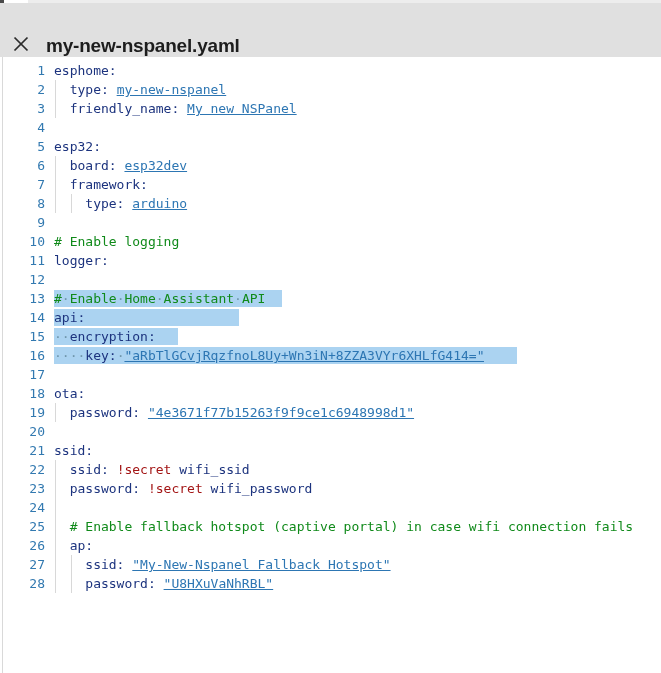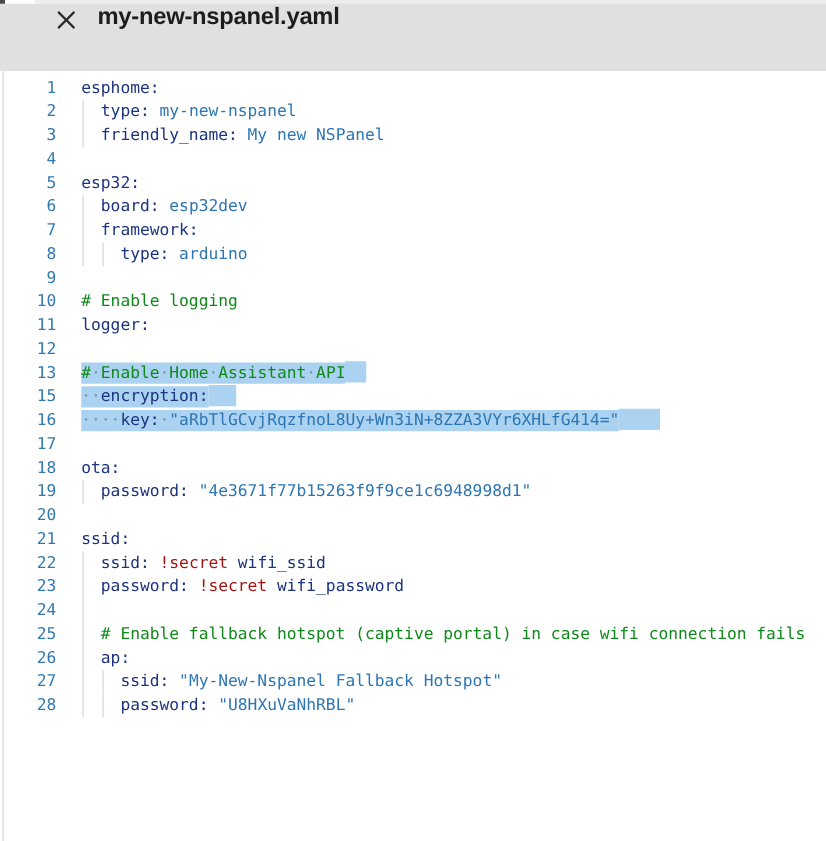--- a/index.html
+++ b/index.html
@@ -8,21 +8,21 @@
     background:#ffffff;font-family:"Liberation Sans", sans-serif;
   }
   
   .top-strip{position:absolute;top:0;left:0;right:0;height:3px;background:#ededed;}
   .top-strip-gap{position:absolute;top:0;left:4px;width:24px;height:4px;background:#ffffff;}
   .window-notch{position:absolute;top:0;left:0;width:4px;height:9px;background:#4a4a4a;}
   
   .header{
     position:absolute;top:3px;left:0;right:0;height:54px;
     background:var(--header_bg,#e0e0e0);
-    display:flex;align-items:flex-start;padding-left:40px;box-sizing:border-box;
+    display:flex;align-items:flex-end;padding-left:8px;box-sizing:border-box;
   }
   .close-btn{
     width:26px;height:26px;border:none;background:transparent;padding:0;
     display:flex;align-items:center;justify-content:center;cursor:pointer;
     margin-right:12px;flex:0 0 auto;
   }
   .close-btn svg{display:block;}
   .file-title{
     font-size:19px;font-weight:bold;color:var(--title_color,#1d1d1d);
     letter-spacing:-0.2px;white-space:nowrap;
@@ -33,24 +33,24 @@
     background:#ffffff;padding-top:4px;box-sizing:border-box;
     font-family:"DejaVu Sans Mono","Liberation Mono",monospace;
     font-size:13px;line-height:19px;cursor:text;
   }
   .edge-line{position:absolute;top:57px;bottom:0;left:2px;width:1px;background:#d9d9d9;}
   .line{display:flex;height:19px;white-space:pre;}
   .gutter{
     flex:0 0 45px;width:45px;text-align:right;color:var(--number,#3279b0);
     user-select:none;
   }
-  .code{position:relative;margin-left:20px;flex:1 1 auto;}
+  .code{position:relative;margin-left:9px;flex:1 1 auto;}
   .guide{position:absolute;top:0;height:19px;width:1px;background:var(--guide,#d8d8d8);}
   .tk-k{color:var(--key,#1c337e);}
-  .tk-v{color:var(--value,#2d76b3);}
+  .tk-v{color:var(--value,#2d76b3);text-decoration:underline;}
   .tk-c{color:var(--comment,#108a1a);}
   .tk-t{color:var(--tag,#a31515);}
   .tk-d{color:var(--dot,#7096ab);}
   .tk-w{color:#333;}
   .hl{background:var(--selection,#abd3f1);padding:1px 0;}
   .hl-tail{display:inline-block;background:var(--selection,#abd3f1);height:17px;vertical-align:-4px;}
 </style>
 </head>
 <body>
 
@@ -78,20 +78,21 @@
       <div class="line"><div class="gutter">4</div><div class="code"></div></div>
       <div class="line"><div class="gutter">5</div><div class="code"><span class="tk-k">esp32:</span></div></div>
       <div class="line"><div class="gutter">6</div><div class="code"><div class="guide" style="left: 1px;"></div><span class="tk-w">  </span><span class="tk-k">board:</span><span class="tk-w"> </span><span class="tk-v">esp32dev</span></div></div>
       <div class="line"><div class="gutter">7</div><div class="code"><div class="guide" style="left: 1px;"></div><span class="tk-w">  </span><span class="tk-k">framework:</span></div></div>
       <div class="line"><div class="gutter">8</div><div class="code"><div class="guide" style="left: 1px;"></div><div class="guide" style="left: 16.6px;"></div><span class="tk-w">    </span><span class="tk-k">type:</span><span class="tk-w"> </span><span class="tk-v">arduino</span></div></div>
       <div class="line"><div class="gutter">9</div><div class="code"></div></div>
       <div class="line"><div class="gutter">10</div><div class="code"><span class="tk-c"># Enable logging</span></div></div>
       <div class="line"><div class="gutter">11</div><div class="code"><span class="tk-k">logger:</span></div></div>
       <div class="line"><div class="gutter">12</div><div class="code"></div></div>
       <div class="line"><div class="gutter">13</div><div class="code"><span class="hl"><span class="tk-c">#</span><span class="tk-d">·</span><span class="tk-c">Enable</span><span class="tk-d">·</span><span class="tk-c">Home</span><span class="tk-d">·</span><span class="tk-c">Assistant</span><span class="tk-d">·</span><span class="tk-c">API</span></span><span class="hl-tail" style="width: 17px;"></span></div></div>
+      <div class="line"><div class="gutter">14</div><div class="code"><span class="hl"><span class="tk-k">api:</span></span><span class="hl-tail" style="width: 154px;"></span></div></div>
       <div class="line"><div class="gutter">15</div><div class="code"><span class="hl"><span class="tk-d">··</span><span class="tk-k">encryption:</span></span><span class="hl-tail" style="width: 22px;"></span></div></div>
       <div class="line"><div class="gutter">16</div><div class="code"><span class="hl"><span class="tk-d">····</span><span class="tk-k">key:</span><span class="tk-d">·</span><span class="tk-v">"aRbTlGCvjRqzfnoL8Uy+Wn3iN+8ZZA3VYr6XHLfG414="</span></span><span class="hl-tail" style="width: 33px;"></span></div></div>
       <div class="line"><div class="gutter">17</div><div class="code"></div></div>
       <div class="line"><div class="gutter">18</div><div class="code"><span class="tk-k">ota:</span></div></div>
       <div class="line"><div class="gutter">19</div><div class="code"><div class="guide" style="left: 1px;"></div><span class="tk-w">  </span><span class="tk-k">password:</span><span class="tk-w"> </span><span class="tk-v">"4e3671f77b15263f9f9ce1c6948998d1"</span></div></div>
       <div class="line"><div class="gutter">20</div><div class="code"></div></div>
       <div class="line"><div class="gutter">21</div><div class="code"><span class="tk-k">ssid:</span></div></div>
       <div class="line"><div class="gutter">22</div><div class="code"><div class="guide" style="left: 1px;"></div><span class="tk-w">  </span><span class="tk-k">ssid:</span><span class="tk-w"> </span><span class="tk-t">!secret</span><span class="tk-w"> </span><span class="tk-k">wifi_ssid</span></div></div>
       <div class="line"><div class="gutter">23</div><div class="code"><div class="guide" style="left: 1px;"></div><span class="tk-w">  </span><span class="tk-k">password:</span><span class="tk-w"> </span><span class="tk-t">!secret</span><span class="tk-w"> </span><span class="tk-k">wifi_password</span></div></div>
       <div class="line"><div class="gutter">24</div><div class="code"><div class="guide" style="left: 1px;"></div></div></div>

